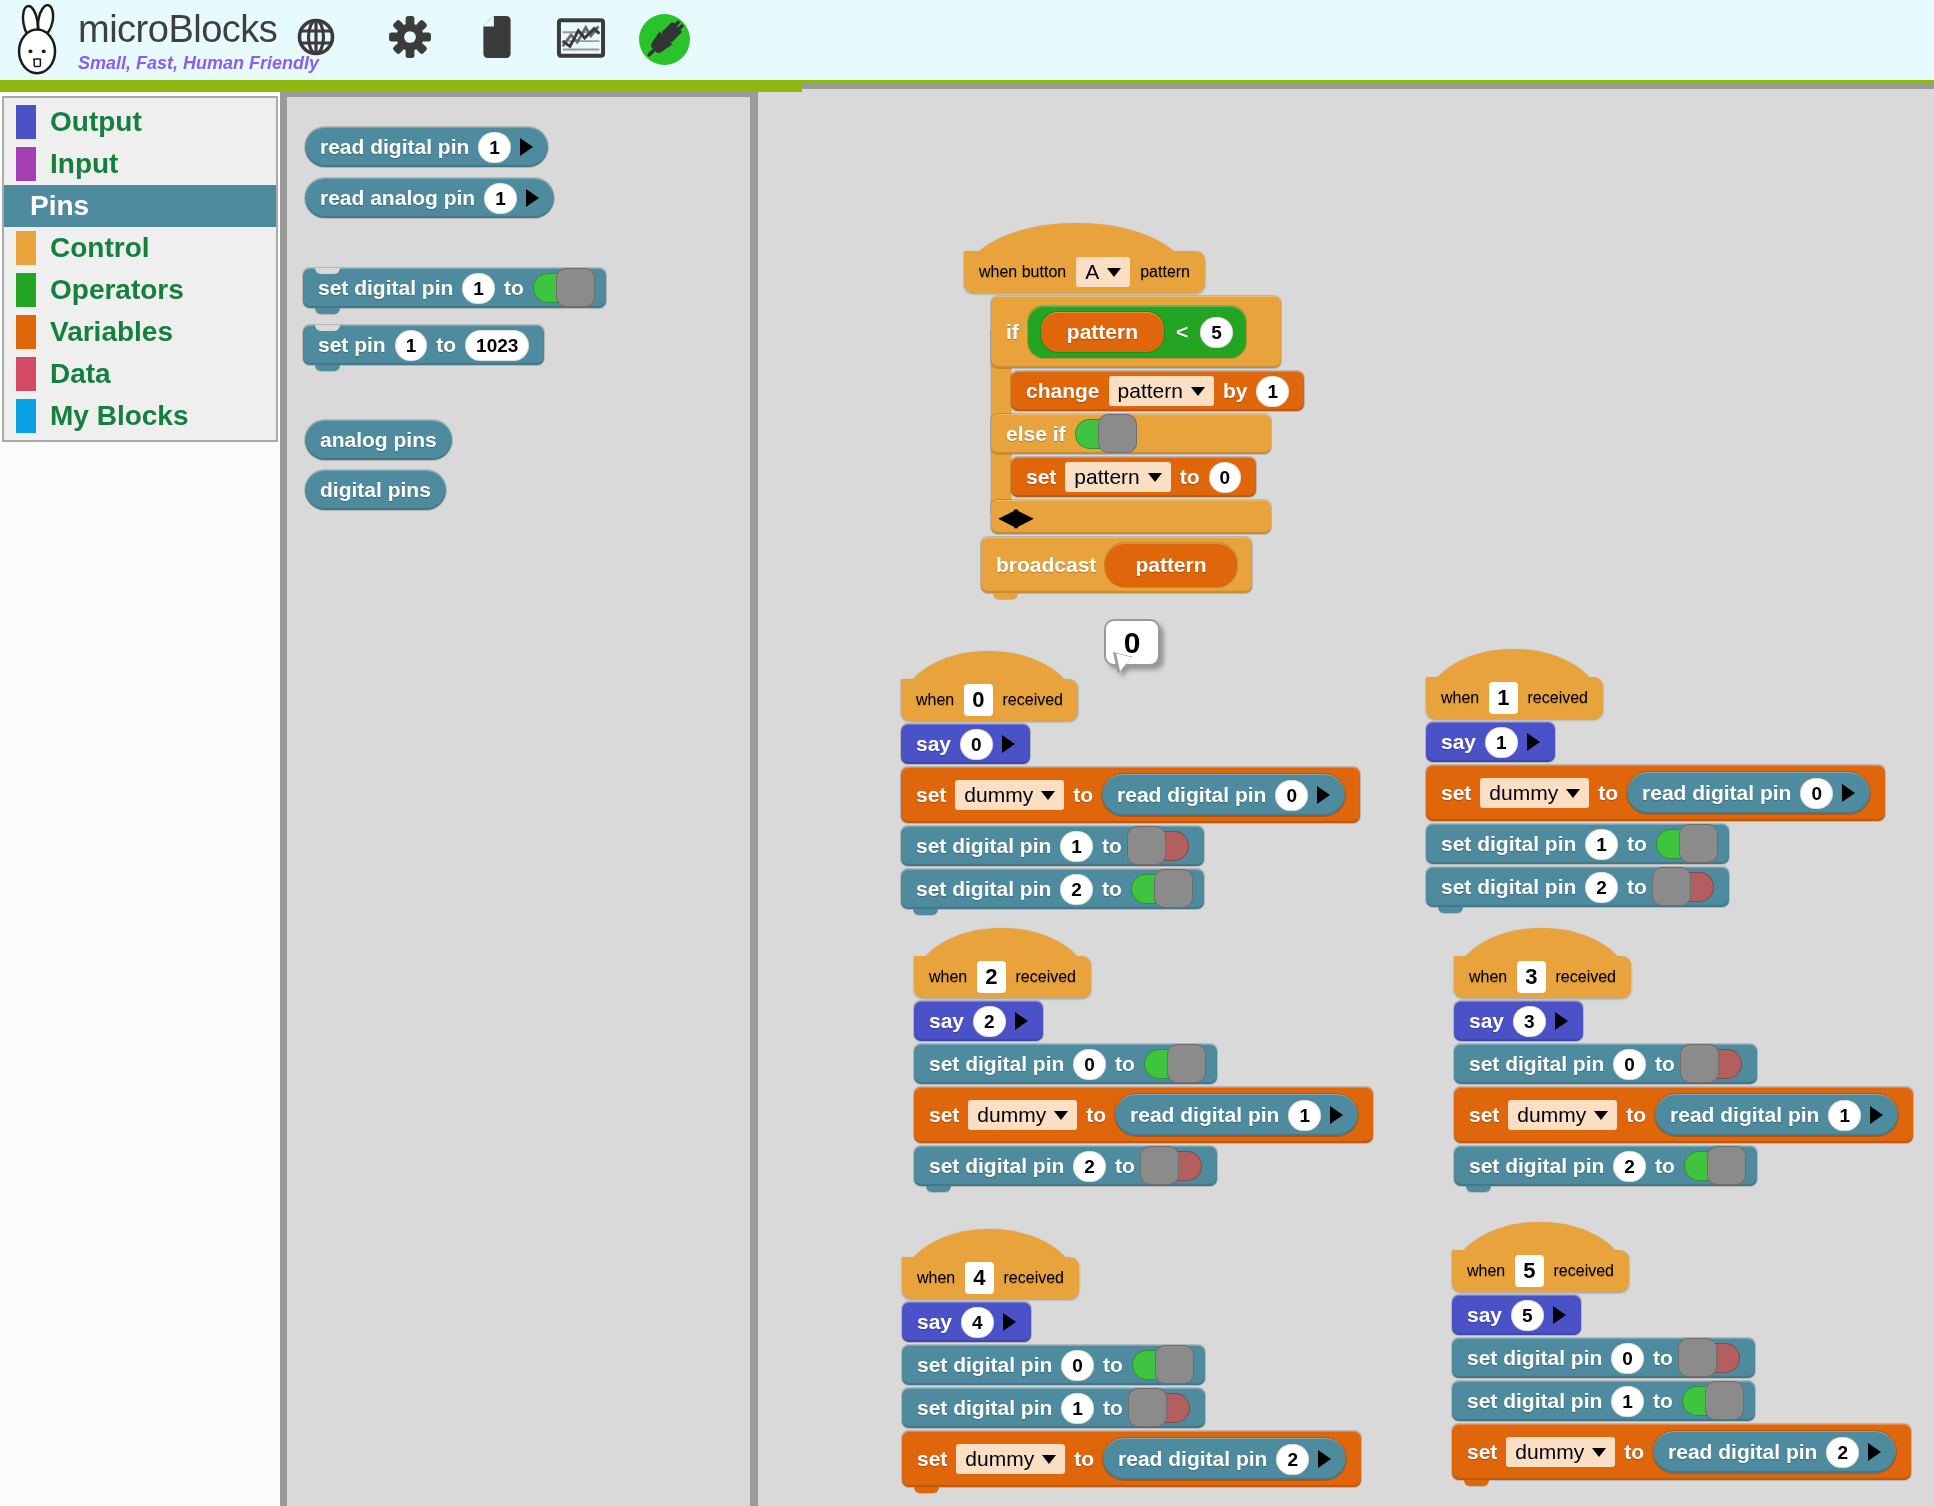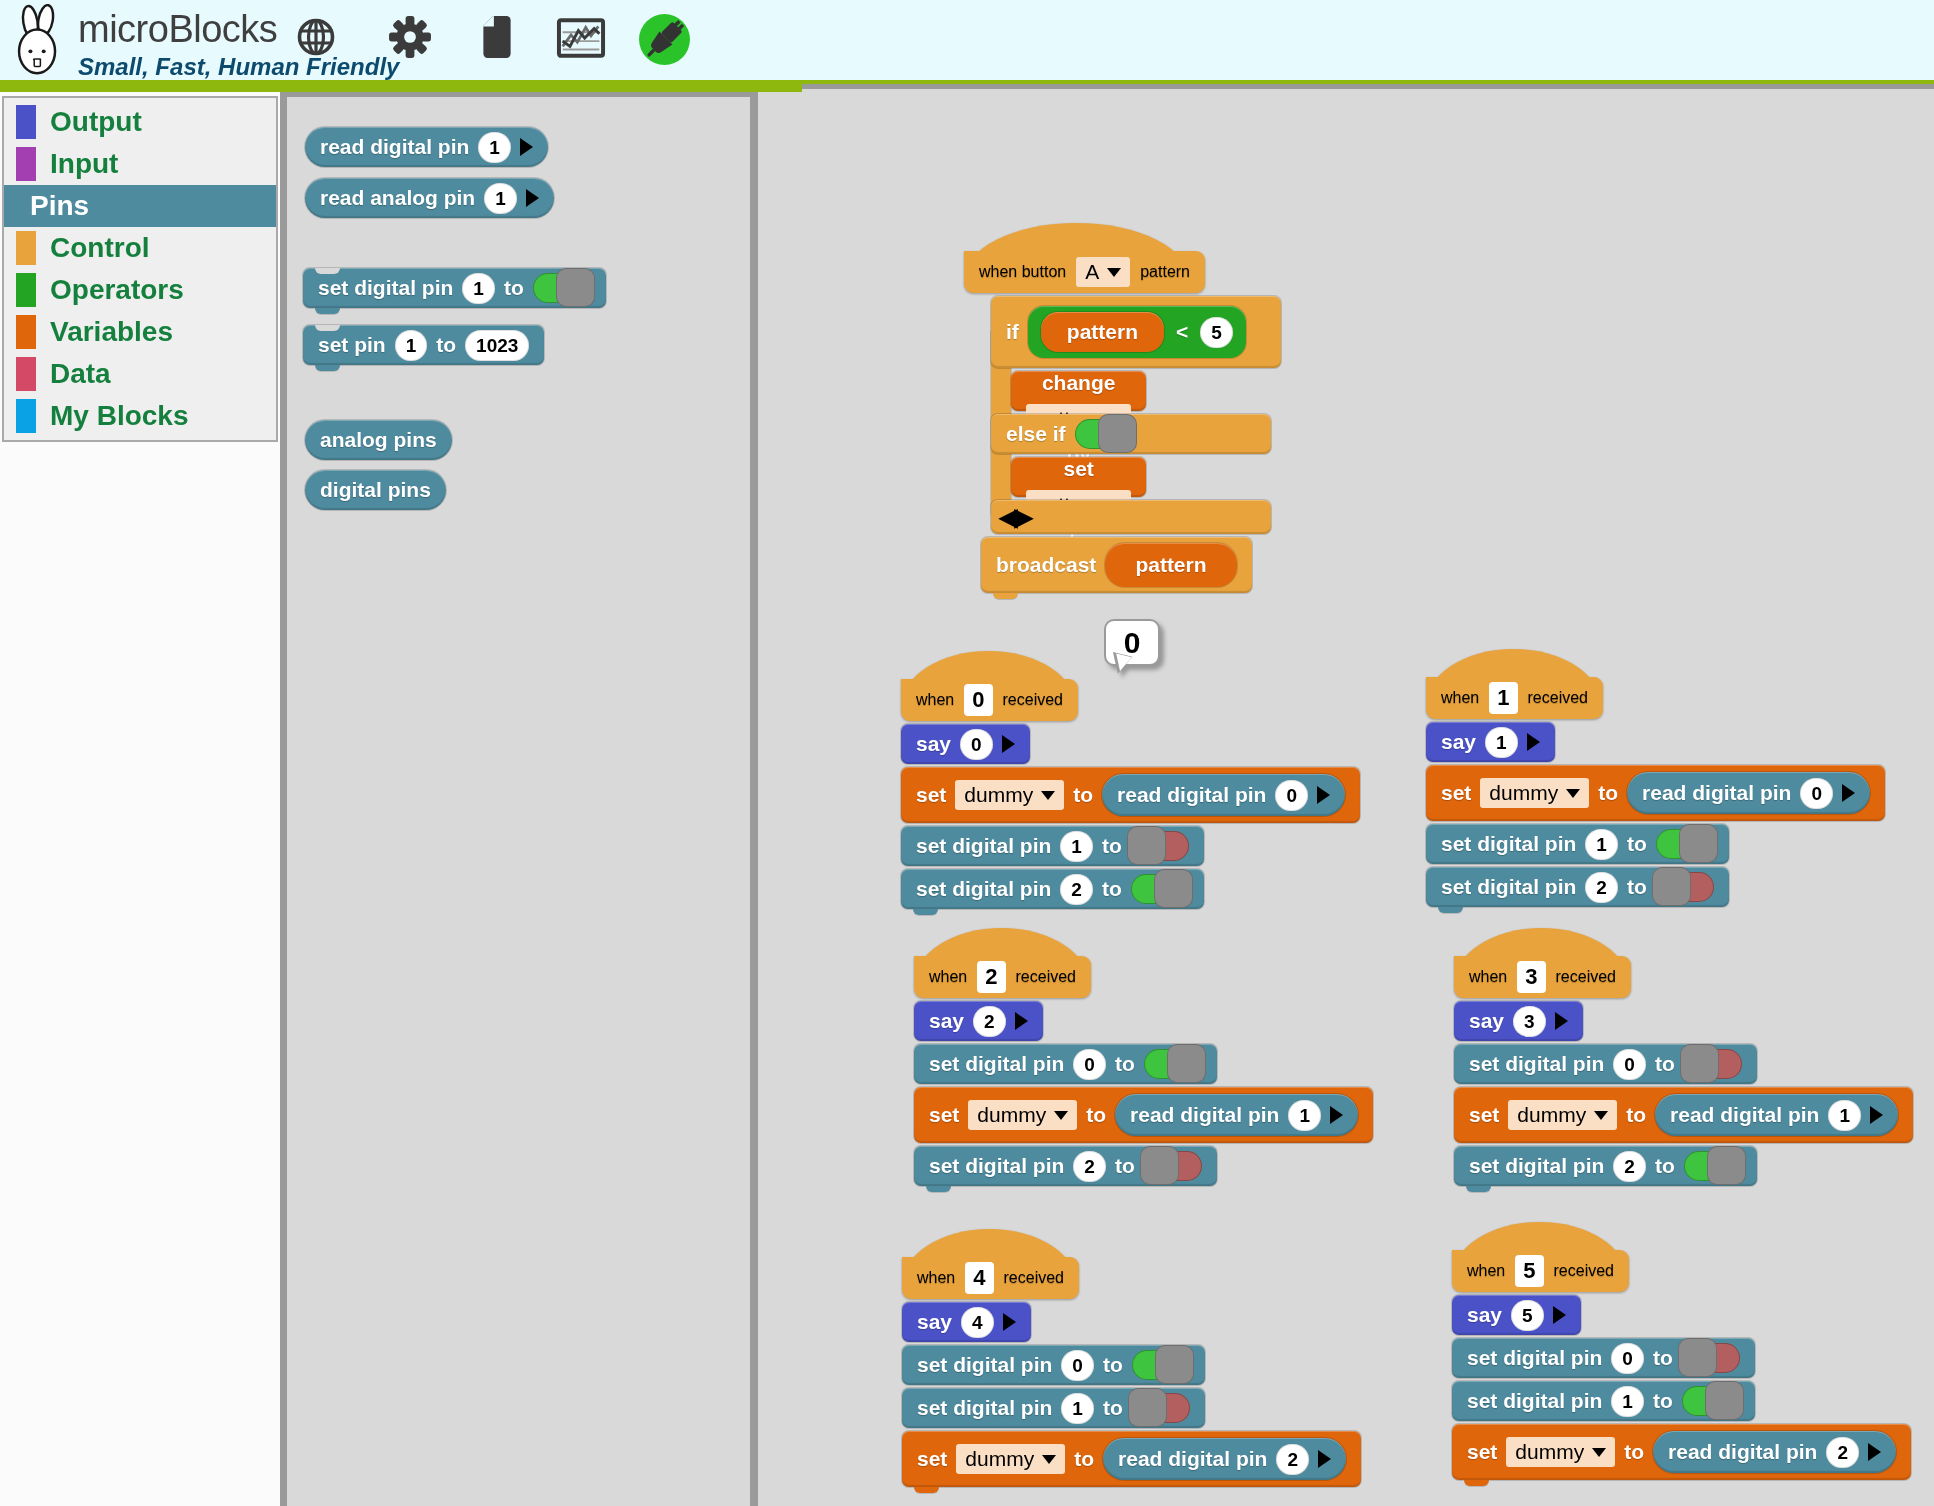--- a/index.html
+++ b/index.html
@@ -4,21 +4,21 @@
 <style>
   * { margin:0; padding:0; box-sizing:border-box; }
   html,body { width:1934px; height:1506px; }
   body { font-family:"Liberation Sans", sans-serif; background:#d9d9d9; position:relative; overflow:hidden; }
 
   
   .topbar { position:absolute; left:0; top:0; width:1934px; height:80px; background:#e7fbfe; }
   .logo { position:absolute; left:8px; top:4px; height:72px; width:60px; }
   .title-wrap { position:absolute; left:78px; top:8px; }
   .app-title { font-size:38px; color:#3f3f3f; letter-spacing:-0.5px; }
-  .tagline { font-size:24px; font-style:italic; font-weight:bold; color:#0c4a6e; margin-top:2px; }
+  .tagline { font-size:18px; font-style:italic; font-weight:bold; color:#8b5cf6; margin-top:2px; }
   .tb-btn { position:absolute; background:none; border:none; padding:0; cursor:pointer; }
   .greenbar { position:absolute; left:0; top:80px; width:1934px; height:12px; background:#8fb80e; }
 
   
   .sidebar { position:absolute; left:0; top:92px; width:280px; height:1414px; background:#fbfbfb; }
   .palette { position:absolute; left:280px; top:92px; width:478px; height:1414px; background:#d9d9d9;
              border-top:5px solid #9a9a9a; border-left:7px solid #9a9a9a; border-right:8px solid #9a9a9a; }
   .script-area { position:absolute; left:758px; top:84px; width:1176px; height:1414px; background:#d9d9d9;
              border-top:5px solid #9a9a9a;margin-left:44px; }
 
@@ -78,21 +78,21 @@
   .hatrow { position:relative; display:flex; align-items:center; gap:10px; height:42px; padding:0 15px;
             border-radius:0 9px 9px 9px; width:fit-content; }
 
   
   .stack { position:absolute; }
   .stack > .blk, .stack > .hat { margin-bottom:3px; }
   .cblock { position:relative; margin-left:27px; width:fit-content; }
   .cblock .blk { margin-bottom:3px; }
   .spine { position:absolute; left:0; top:36px; bottom:14px; width:20px; background:#e8a33c;
            border-radius:0 0 0 8px; box-shadow:0 0 0 1px rgba(0,0,0,.12); }
-  .indent { margin-left:20px;flex-direction:column; }
+  .indent { margin-left:20px; }
   .h-if { height:72px; min-width:290px; }
   .w-arm { min-width:280px; }
   .endrow { height:34px; min-width:280px; padding:0 8px; }
   .arrows { color:#000; font-size:24px; font-weight:bold; letter-spacing:-3px; }
   .bcast { margin-left:17px; }
 
   
   .pal-pos { position:absolute; }
 
   

